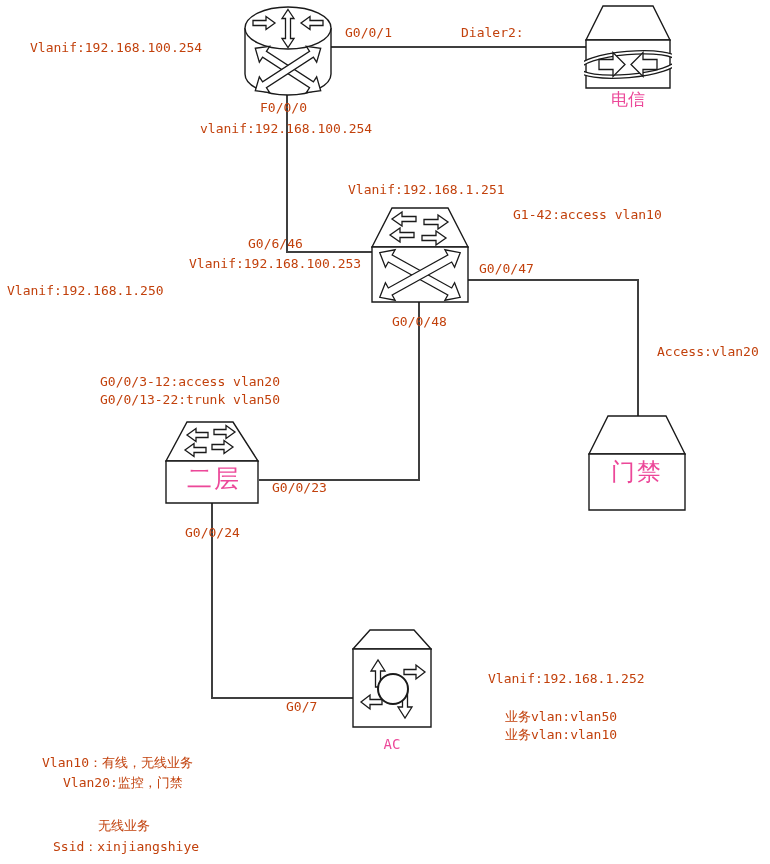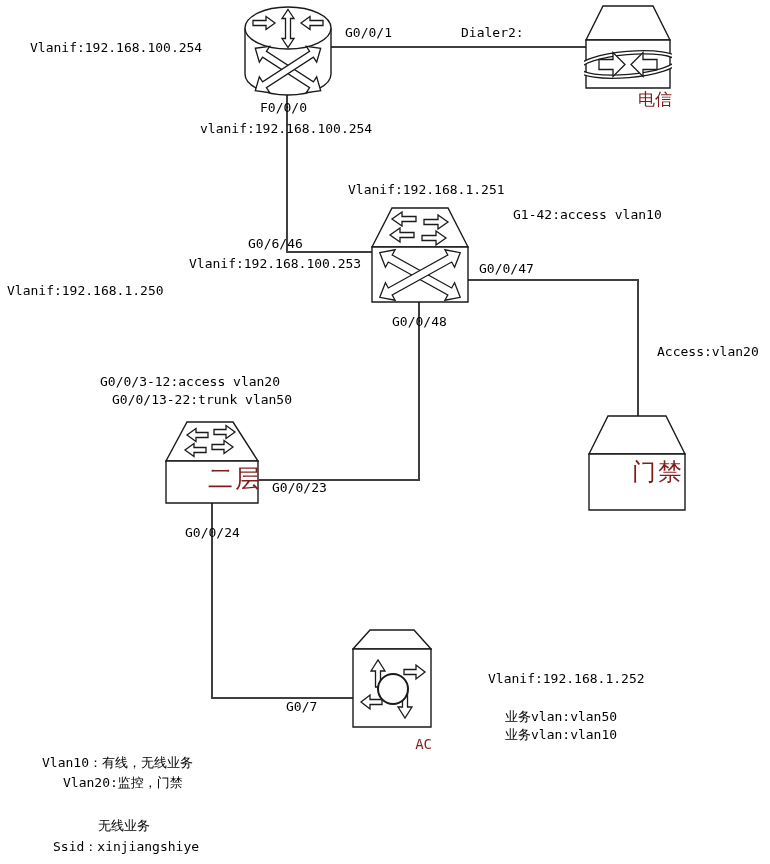--- a/index.html
+++ b/index.html
@@ -1,21 +1,21 @@
 <!DOCTYPE html>
 <html><head>
 <meta charset="utf-8">
 <style>
   html,body{margin:0;padding:0;background:#fff;}
   .canvas{position:relative;width:770px;height:864px;background:#ffffff;overflow:hidden;
           font-family:"DejaVu Sans Mono","Liberation Mono",monospace;color:#000;}
-  .lbl{position:absolute;font-size:13px;line-height:14px;white-space:pre;color:#000000;}
+  .lbl{position:absolute;font-size:13px;line-height:14px;white-space:pre;color:#c2410c;}
   .link{position:absolute;background:#3f3f3f;}
   .dev{position:absolute;}
-  .devlabel{position:absolute;text-align:right;color:#7f1d1d;white-space:pre;}
+  .devlabel{position:absolute;text-align:center;color:#ec4899;white-space:pre;}
   .telecom-name{font-size:17px;}
   .l2-name{font-size:25px;letter-spacing:2px;}
   .door-name{font-size:24px;letter-spacing:2px;}
   .ac-name{font-size:14px;}
   svg{display:block;}
   .shape{fill:#ffffff;stroke:#1a1a1a;stroke-width:1.4;}
   .arrow{fill:#ffffff;stroke:#1a1a1a;stroke-width:1.3;stroke-linejoin:miter;}
   .bandA{fill:none;stroke:#1a1a1a;stroke-width:4.5;}
   .bandB{fill:none;stroke:#ffffff;stroke-width:2;}
 </style>
@@ -114,21 +114,21 @@
   <span class="lbl" style="left:513px;top:208px;">G1-42:access vlan10</span>
   <span class="lbl" style="left:248px;top:237px;">G0/6/46</span>
   <span class="lbl" style="left:189px;top:257px;">Vlanif:192.168.100.253</span>
   <span class="lbl" style="left:7px;top:284px;">Vlanif:192.168.1.250</span>
   <span class="lbl" style="left:479px;top:262px;">G0/0/47</span>
   <span class="lbl" style="left:392px;top:315px;">G0/0/48</span>
 
   <span class="lbl" style="left:657px;top:345px;">Access:vlan20</span>
 
   <span class="lbl" style="left:100px;top:375px;">G0/0/3-12:access vlan20</span>
-  <span class="lbl" style="left:112px;top:393px;">G0/0/13-22:trunk vlan50</span>
+  <span class="lbl" style="left:100px;top:393px;">G0/0/13-22:trunk vlan50</span>
   <span class="lbl" style="left:272px;top:481px;">G0/0/23</span>
   <span class="lbl" style="left:185px;top:526px;">G0/0/24</span>
 
   <span class="lbl" style="left:286px;top:700px;">G0/7</span>
   <span class="lbl" style="left:488px;top:672px;">Vlanif:192.168.1.252</span>
   <span class="lbl" style="left:505px;top:710px;">业务vlan:vlan50</span>
   <span class="lbl" style="left:505px;top:728px;">业务vlan:vlan10</span>
 
   <span class="lbl" style="left:42px;top:756px;">Vlan10：有线，无线业务</span>
   <span class="lbl" style="left:63px;top:776px;">Vlan20:监控，门禁</span>

